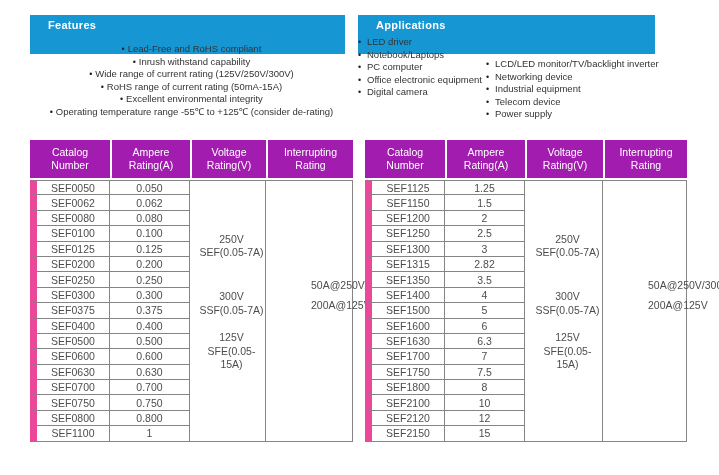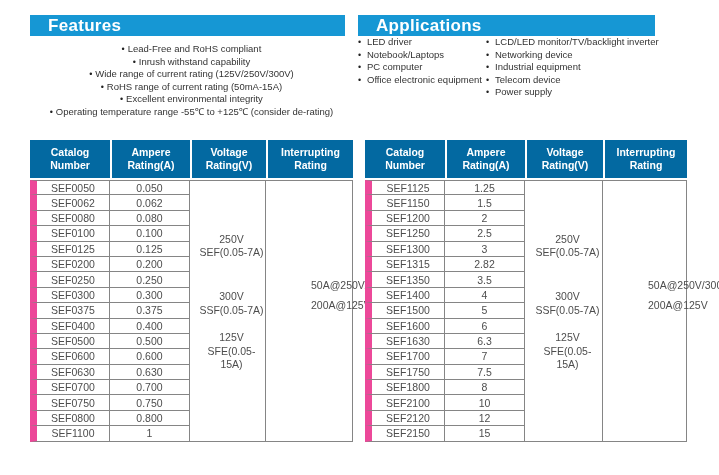--- a/index.html
+++ b/index.html
@@ -3,41 +3,41 @@
 <meta charset="utf-8">
 <style>
   * { margin:0; padding:0; box-sizing:border-box; }
   html,body { background:#fff; }
   body {
     width:719px; height:475px; position:relative; overflow:hidden;
     font-family:"Liberation Sans", sans-serif;
     color:#3a3a3a;
   }
   .bar {
-    position:absolute; height:21px; background:#1697d4;
-    color:#fff; font-weight:bold; font-size:17px; line-height:21px;
+    position:absolute; height:39px; background:#1697d4;
+    color:#fff; font-weight:bold; font-size:11px; line-height:21px;
     padding-left:18px; letter-spacing:0.3px;
   }
   #features-bar { left:30px; top:15px; width:315px; }
   #applications-bar { left:358px; top:15px; width:297px; }
 
   .bullet-list { position:absolute; list-style:none; }
   #features-list { left:30px; top:43px; width:320px;text-align:center; }
   #applications-list-wrap { position:absolute; left:358px; top:36px; width:310px; display:flex; }
   #applications-col1 { width:128px; }
-  #applications-col2 { width:180px; }
+  #applications-col2 { width:180px;margin-top:22px; }
   .bullet-list li { font-size:9.5px; line-height:12.6px; white-space:nowrap; color:#333; }
   .bullet { display:inline-block; width:9px; font-size:9px; color:#222; }
 
   .spec-table { position:absolute; top:140px; border-spacing:0; table-layout:fixed; }
   #table-left  { left:30px;  width:323px; }
   #table-right { left:365px; width:322px; }
 
   .spec-table th {
-    background:#0369a1; color:#fff; font-weight:bold; font-size:10.5px;
+    background:#a21caf; color:#fff; font-weight:normal; font-size:10.5px;
     height:40px; line-height:13px; text-align:center; vertical-align:middle;
     border-left:2px solid #fff; border-bottom:2px solid #fff; padding:0 6px;
   }
   .spec-table th:first-child { border-left:none; }
 
   .spec-table td {
     height:15.4px; font-size:10.5px; color:#4d4d4d; text-align:center;
     vertical-align:middle; padding:0;
     border-right:1px solid #858585; border-bottom:1px solid #858585;
     background:#fff;
@@ -70,20 +70,21 @@
 
 <div id="applications-bar" class="bar">
   <span>Applications</span>
 </div>
 <div id="applications-list-wrap">
   <ul id="applications-col1" class="bullet-list" style="position:static">
       <li><span class="bullet">•</span><span>LED driver</span></li>
       <li><span class="bullet">•</span><span>Notebook/Laptops</span></li>
       <li><span class="bullet">•</span><span>PC computer</span></li>
       <li><span class="bullet">•</span><span>Office electronic equipment</span></li>
+      <li><span class="bullet">•</span><span>Digital camera</span></li>
     </ul>
   <ul id="applications-col2" class="bullet-list" style="position:static">
       <li><span class="bullet">•</span><span>LCD/LED monitor/TV/backlight inverter</span></li>
       <li><span class="bullet">•</span><span>Networking device</span></li>
       <li><span class="bullet">•</span><span>Industrial equipment</span></li>
       <li><span class="bullet">•</span><span>Telecom device</span></li>
       <li><span class="bullet">•</span><span>Power supply</span></li>
     </ul>
 </div>
 

